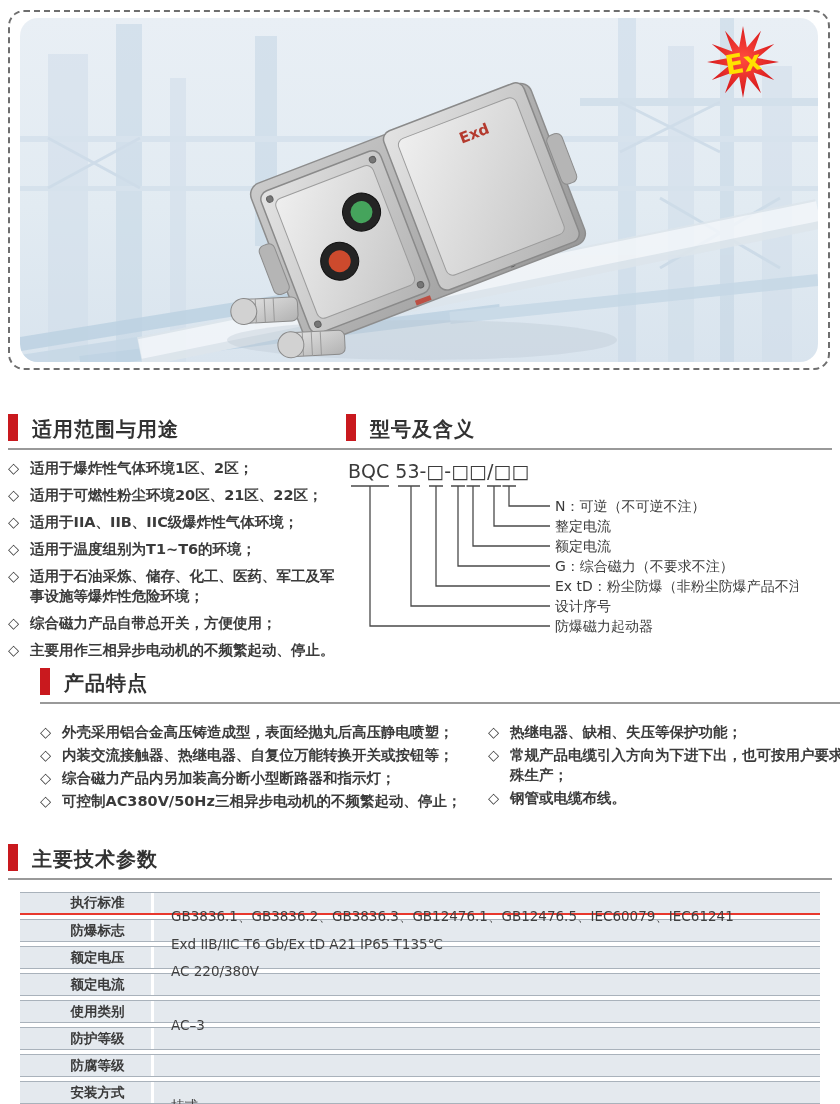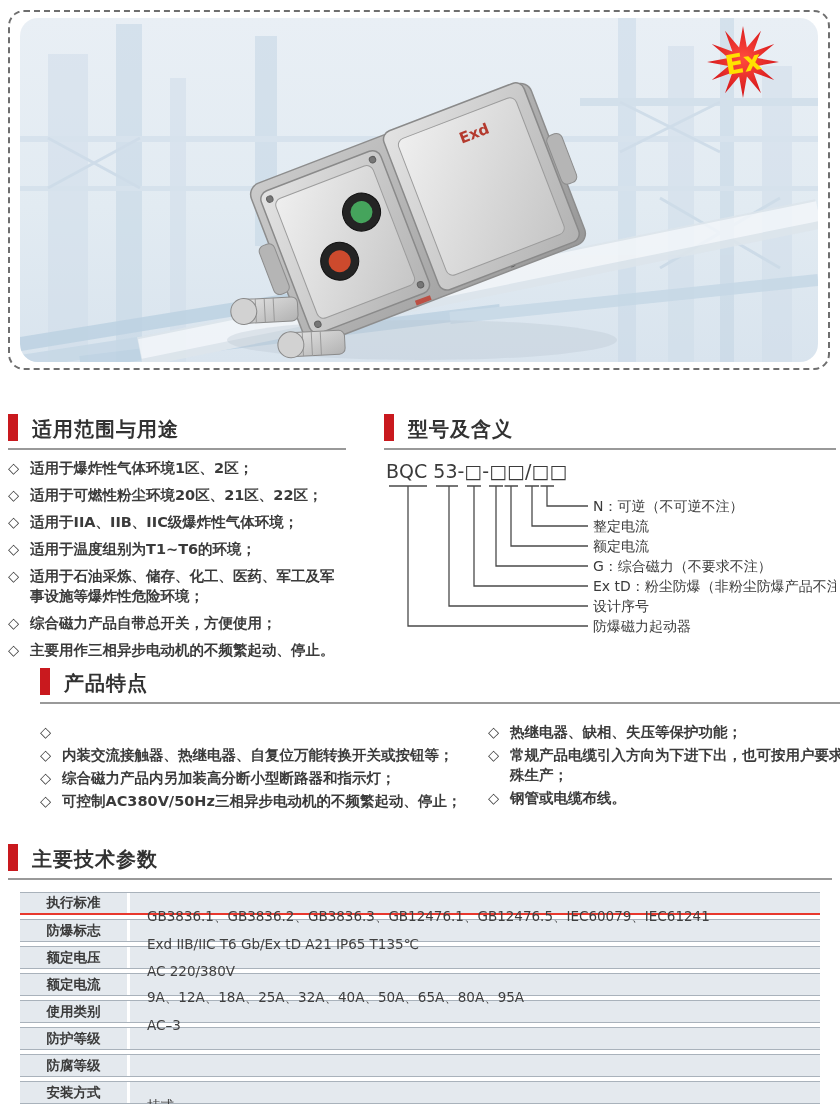--- a/index.html
+++ b/index.html
@@ -32,32 +32,32 @@
 
   
   ul.dl{ list-style:none; margin:8px 0 0 0; padding:0; font-size:14.5px; font-weight:600; color:#3b3b3b; }
   ul.dl li{ display:flex; line-height:20px; margin-bottom:7px; }
   ul.dl.tight li{ margin-bottom:3px; }
   .dm{ flex:0 0 22px; font-weight:normal; }
 
   
   .cols{
     position:absolute; left:8px; top:414px; width:824px;
-    display:grid; grid-template-columns:338px 1fr; column-gap:38px;
+    display:grid; grid-template-columns:338px 1fr; 
   }
   .model-svg{ display:block; margin-top:6px; }
 
   .features{ position:absolute; left:8px; top:668px; width:824px;margin-left:32px; }
   .f-cols{ display:grid; grid-template-columns:444px 1fr; column-gap:4px; margin-top:10px; }
 
   .specs{ position:absolute; left:8px; top:844px; width:824px; }
   .spec-table{ margin:12px 12px 0 12px; }
   .srow{
     display:flex; align-items:stretch; height:23px; margin-bottom:4px;
-    background:#e4e9ee; border-top:1px solid #a9b2bb; border-bottom:1px solid #a9b2bb;
+    background:#e4e9ee; border-top:1px solid #a9b2bb; border-bottom:1px solid #a9b2bb;padding-left:24px;
   }
   .srow.first{ border-bottom:2px solid #e8382e; }
   .s-l{
     flex:0 0 110px; display:flex; align-items:center; justify-content:center;
     font-weight:bold; font-size:13.5px; color:#3a3a3a; border-right:3px solid #ffffff;
   }
   .s-v{ flex:1; display:flex; align-items:center; padding-left:17px; font-size:13.5px; color:#3f3f3f; white-space:nowrap;margin-top:24px; }
 </style>
 </head>
 <body>
@@ -233,20 +233,21 @@
 
 <section class="features">
   <div class="sec-h">
     <span class="bar"></span>
     <h2>产品特点</h2>
   </div>
   <div class="f-cols">
     <ul class="dl tight">
       <li>
           <span class="dm">◇</span>
+          <span>外壳采用铝合金高压铸造成型，表面经抛丸后高压静电喷塑；</span>
         </li>
       <li>
           <span class="dm">◇</span>
           <span>内装交流接触器、热继电器、自复位万能转换开关或按钮等；</span>
         </li>
       <li>
           <span class="dm">◇</span>
           <span>综合磁力产品内另加装高分断小型断路器和指示灯；</span>
         </li>
       <li>
@@ -284,21 +285,20 @@
     <div class="srow">
       <div class="s-l">防爆标志</div>
       <div class="s-v">Exd IIB/IIC T6 Gb/Ex tD A21 IP65 T135℃</div>
     </div>
     <div class="srow">
       <div class="s-l">额定电压</div>
       <div class="s-v">AC 220/380V</div>
     </div>
     <div class="srow">
       <div class="s-l">额定电流</div>
-      <div class="s-v">9A、12A、18A、25A、32A、40A、50A、65A、80A、95A</div>
     </div>
     <div class="srow">
       <div class="s-l">使用类别</div>
       <div class="s-v">AC–3</div>
     </div>
     <div class="srow">
       <div class="s-l">防护等级</div>
     </div>
     <div class="srow">
       <div class="s-l">防腐等级</div>

